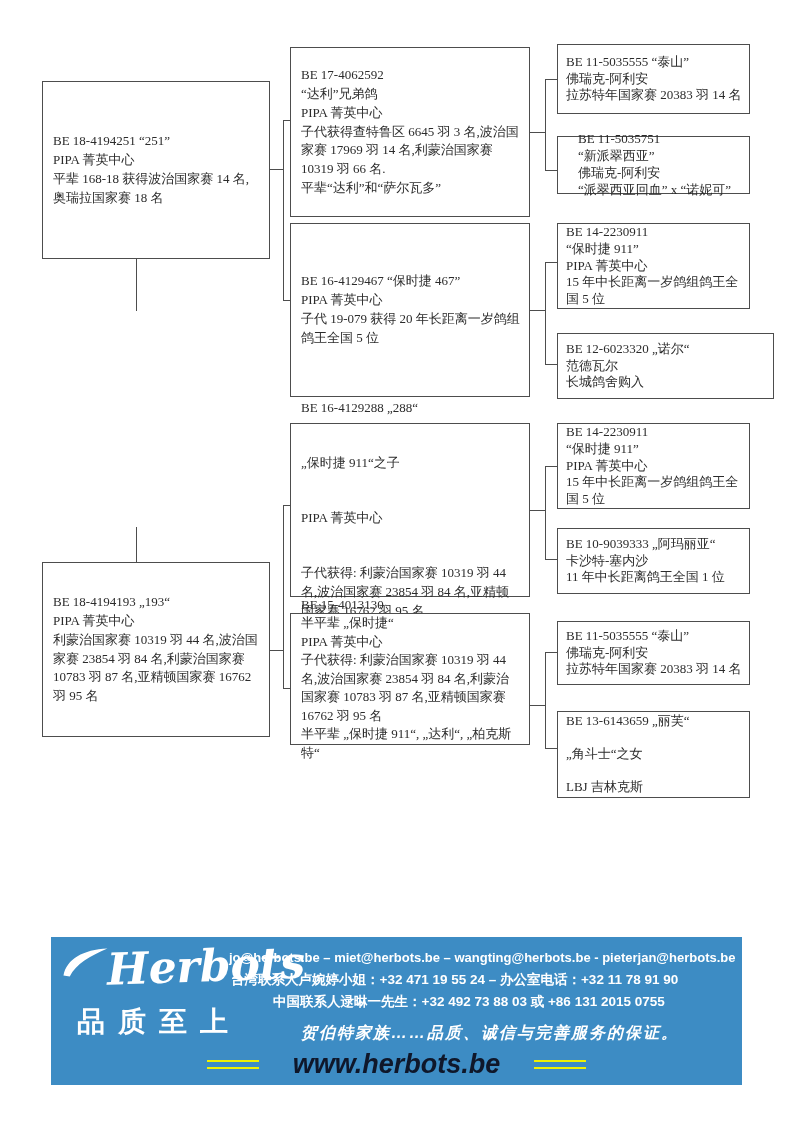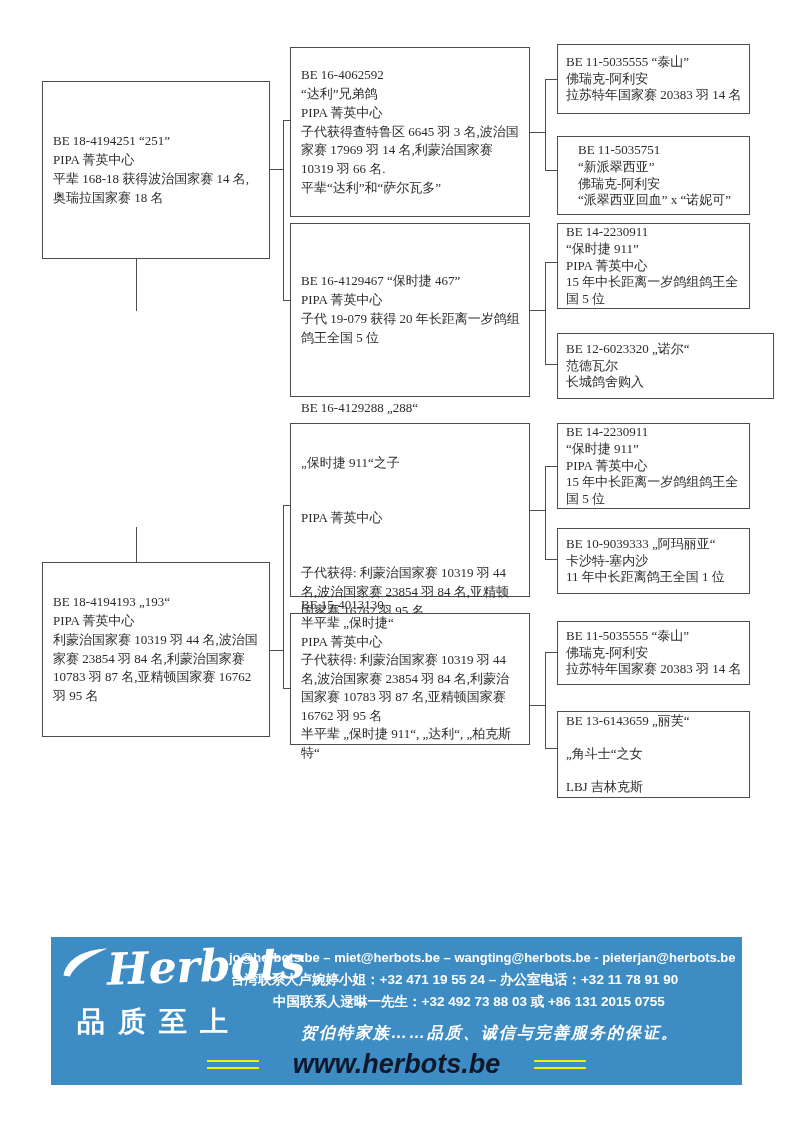--- a/index.html
+++ b/index.html
@@ -45,21 +45,21 @@
   </div>
 
 
   <div class="box" style="left:42px;top:562px;width:228px;height:175px;">
     <div class="line">BE 18-4194193  „193“</div>
     <div class="line">PIPA 菁英中心</div>
     <div class="line">利蒙治国家赛 10319 羽 44 名,波治国家赛 23854 羽 84 名,利蒙治国家赛 10783 羽 87 名,亚精顿国家赛 16762 羽 95 名</div>
   </div>
 
   <div class="box" style="left:290px;top:47px;width:240px;height:170px;">
-    <div class="line">BE 16-4062592</div>
+    <div class="line">BE 17-4062592</div>
     <div class="line">“达利”兄弟鸽</div>
     <div class="line">PIPA 菁英中心</div>
     <div class="line">子代获得查特鲁区 6645 羽 3 名,波治国家赛 17969 羽 14 名,利蒙治国家赛 10319 羽 66 名.</div>
     <div class="line">平辈“达利”和“萨尔瓦多”</div>
   </div>
 
   <div class="box" style="left:290px;top:223px;width:240px;height:174px;">
     <div class="line">BE 16-4129467  “保时捷 467”</div>
     <div class="line">PIPA 菁英中心</div>
     <div class="line">子代 19-079 获得 20 年长距离一岁鸽组鸽王全国 5 位</div>
@@ -79,21 +79,21 @@
     <div class="line">子代获得: 利蒙治国家赛 10319 羽 44 名,波治国家赛 23854 羽 84 名,利蒙治国家赛 10783 羽 87 名,亚精顿国家赛 16762 羽 95 名</div>
     <div class="line">半平辈 „保时捷 911“, „达利“, „柏克斯特“</div>
   </div>
 
   <div class="box rbox" style="left:557px;top:44px;width:193px;height:70px;">
     <div class="line">BE 11-5035555  “泰山”</div>
     <div class="line">佛瑞克-阿利安</div>
     <div class="line">拉苏特年国家赛 20383 羽 14 名</div>
   </div>
 
-  <div class="box rbox" style="left:557px;top:136px;width:193px;height:79px;padding-left:20px;">
+  <div class="box rbox" style="left:557px;top:136px;width:193px;height:58px;padding-left:20px;">
     <div class="line">BE 11-5035751</div>
     <div class="line">“新派翠西亚”</div>
     <div class="line">佛瑞克-阿利安</div>
     <div class="line">“派翠西亚回血” x “诺妮可”</div>
   </div>
 
   <div class="box rbox" style="left:557px;top:223px;width:193px;height:86px;">
     <div class="line">BE 14-2230911</div>
     <div class="line">“保时捷 911”</div>
     <div class="line">PIPA 菁英中心</div>

